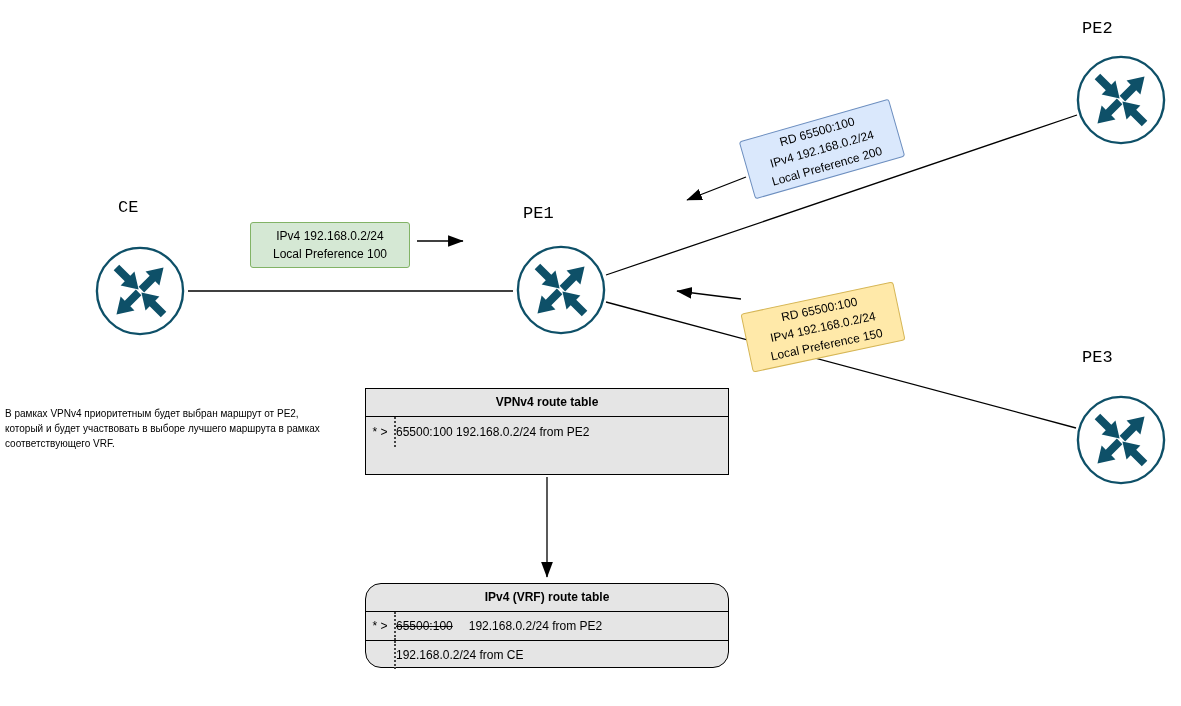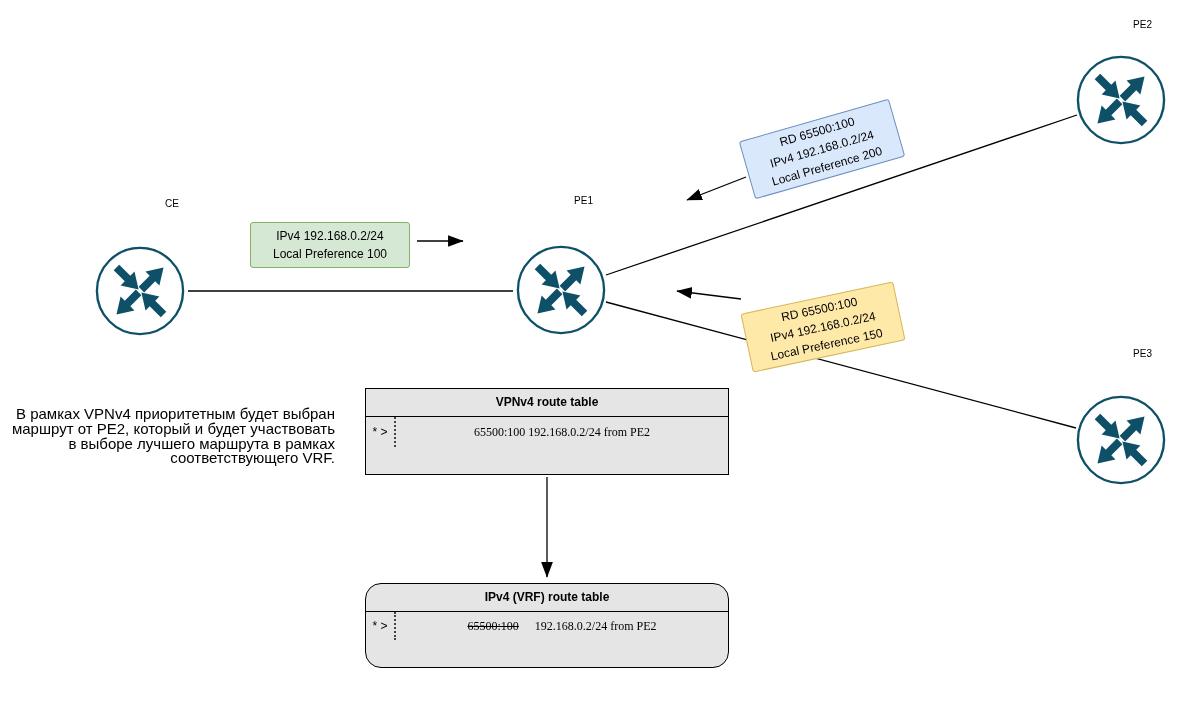--- a/index.html
+++ b/index.html
@@ -5,21 +5,21 @@
   html,body{margin:0;padding:0;background:#fff;}
   .canvas{
     position:relative;width:1181px;height:706px;background:#fff;
     font-family:"Liberation Sans",sans-serif;color:#000;overflow:hidden;
   }
   .links{position:absolute;left:0;top:0;}
   .node{position:absolute;width:94px;height:94px;}
   .router-icon{width:100%;height:100%;display:block;}
   .router-icon circle{fill:#ffffff;stroke:var(--router,#0e5068);stroke-width:2.4;}
   .router-icon path{fill:var(--router,#0e5068);}
-  .node-label{position:absolute;width:70px;font-size:10px;text-align:right;}
+  .node-label{position:absolute;width:70px;font-size:17px;text-align:left;font-family:Liberation Mono, monospace;}
   .callout{
     position:absolute;border:1px solid #000;border-radius:3px;
     display:flex;flex-direction:column;justify-content:center;align-items:center;
     text-align:center;font-size:12px;line-height:18px;box-sizing:border-box;
   }
   .callout.green{background:var(--green-fill,#d5e8d4);border-color:var(--green-border,#82b366);}
   .callout.blue{background:var(--blue-fill,#dae8fc);border-color:var(--blue-border,#6c8ebf);transform:rotate(-16deg);}
   .callout.yellow{background:var(--yellow-fill,#ffe9a9);border-color:var(--yellow-border,#d6b656);transform:rotate(-12deg);}
   .rtable{
     position:absolute;width:364px;background:#e5e5e5;border:1px solid #000;
@@ -27,27 +27,26 @@
   }
   .rtable-header{
     height:27px;line-height:27px;text-align:center;font-weight:bold;
     border-bottom:1px solid #000;
   }
   .rtable-row{display:flex;height:30px;border-bottom:1px solid #000;}
   .rtable-row:last-child{border-bottom:none;}
   .rtable.vrf .rtable-row{height:28px;}
   .row-selector{width:28px;display:flex;align-items:center;justify-content:center;}
   .row-text{
-    flex:1;display:flex;align-items:center;justify-content:center;
+    flex:1;display:flex;align-items:center;
     border-left:2px dotted #444;
-    font-family:Liberation Serif, serif;
   }
   .strike{text-decoration:line-through;margin-right:16px;}
   .strike:empty{display:none;margin:0;}
-  .note{position:absolute;font-size:15px;line-height:14.8px;text-align:right;}
+  .note{position:absolute;font-size:10px;line-height:14.8px;text-align:left;}
 </style>
 </head>
 <body>
 
 <div class="canvas">
 
   <svg class="links" width="1181" height="706" viewBox="0 0 1181 706">
     <defs>
       <marker id="ah" markerWidth="13" markerHeight="10" refX="11.5" refY="4.5" orient="auto">
         <path d="M0,0 L12,4.5 L0,9 Z" fill="#000"></path>
@@ -94,22 +93,22 @@
   <div class="node" style="left:1074px;top:393px;">
     <svg class="router-icon" viewBox="0 0 96 96">
       <circle cx="48" cy="48" r="44"></circle>
       <path transform="rotate(45,48,48)" d="M48 14 L58 30 L52 30 L52 46 L44 46 L44 30 L38 30 Z"></path>
       <path transform="rotate(225,48,48)" d="M48 14 L58 30 L52 30 L52 46 L44 46 L44 30 L38 30 Z"></path>
       <path transform="rotate(-45,48,48)" d="M48 46 L58 30 L52 30 L52 14 L44 14 L44 30 L38 30 Z"></path>
       <path transform="rotate(135,48,48)" d="M48 46 L58 30 L52 30 L52 14 L44 14 L44 30 L38 30 Z"></path>
     </svg>
   </div>
 
-  <div class="node-label" style="left:109px;top:198px;">CE</div>
-  <div class="node-label" style="left:523px;top:195px;">PE1</div>
+  <div class="node-label" style="left:118px;top:198px;">CE</div>
+  <div class="node-label" style="left:523px;top:204px;">PE1</div>
   <div class="node-label" style="left:1082px;top:19px;">PE2</div>
   <div class="node-label" style="left:1082px;top:348px;">PE3</div>
 
   <div class="callout green" style="left:250px;top:222px;width:160px;height:46px;">
     <div>IPv4 192.168.0.2/24</div>
     <div>Local Preference 100</div>
   </div>
 
   <div class="callout blue" style="left:744px;top:119px;width:156px;height:60px;">
     <div>RD 65500:100</div>
@@ -135,17 +134,23 @@
 
   <div class="rtable vrf" style="left:365px;top:583px;height:85px;border-radius:16px;">
     <div class="rtable-header">IPv4 (VRF) route table</div>
     <div class="rtable-row">
       <div class="row-selector">* &gt;</div>
       <div class="row-text">
         <span class="strike">65500:100</span>
           <span>192.168.0.2/24 from PE2</span>
       </div>
     </div>
+    <div class="rtable-row">
+      <div class="row-selector"></div>
+      <div class="row-text">
+        <span>192.168.0.2/24 from CE</span>
+      </div>
+    </div>
   </div>
 
   <div class="note" style="left:5px;top:407px;width:330px;">В рамках VPNv4 приоритетным будет выбран маршрут от PE2, который и будет участвовать в выборе лучшего маршрута в рамках соответствующего VRF.</div>
 
 </div>
 
 </body></html>

